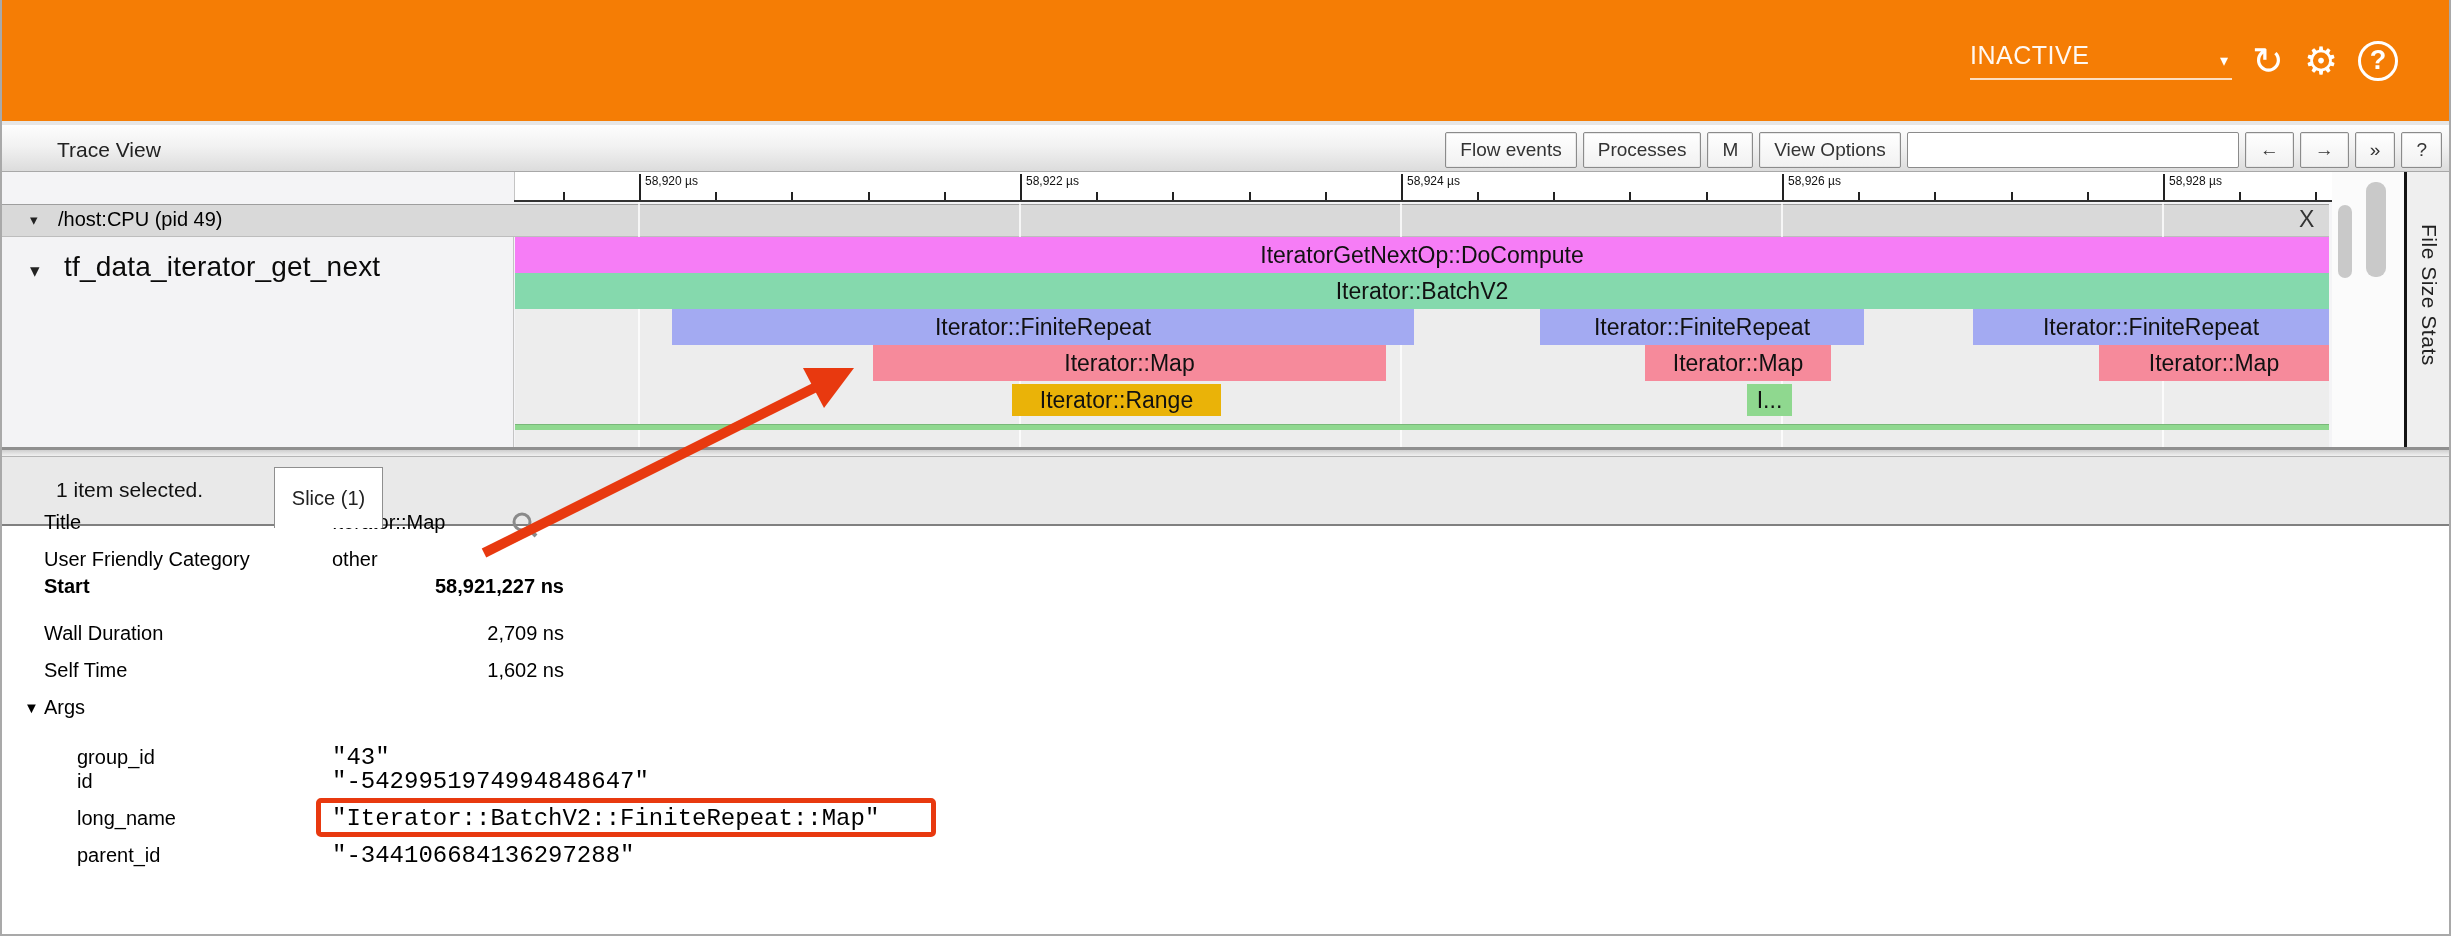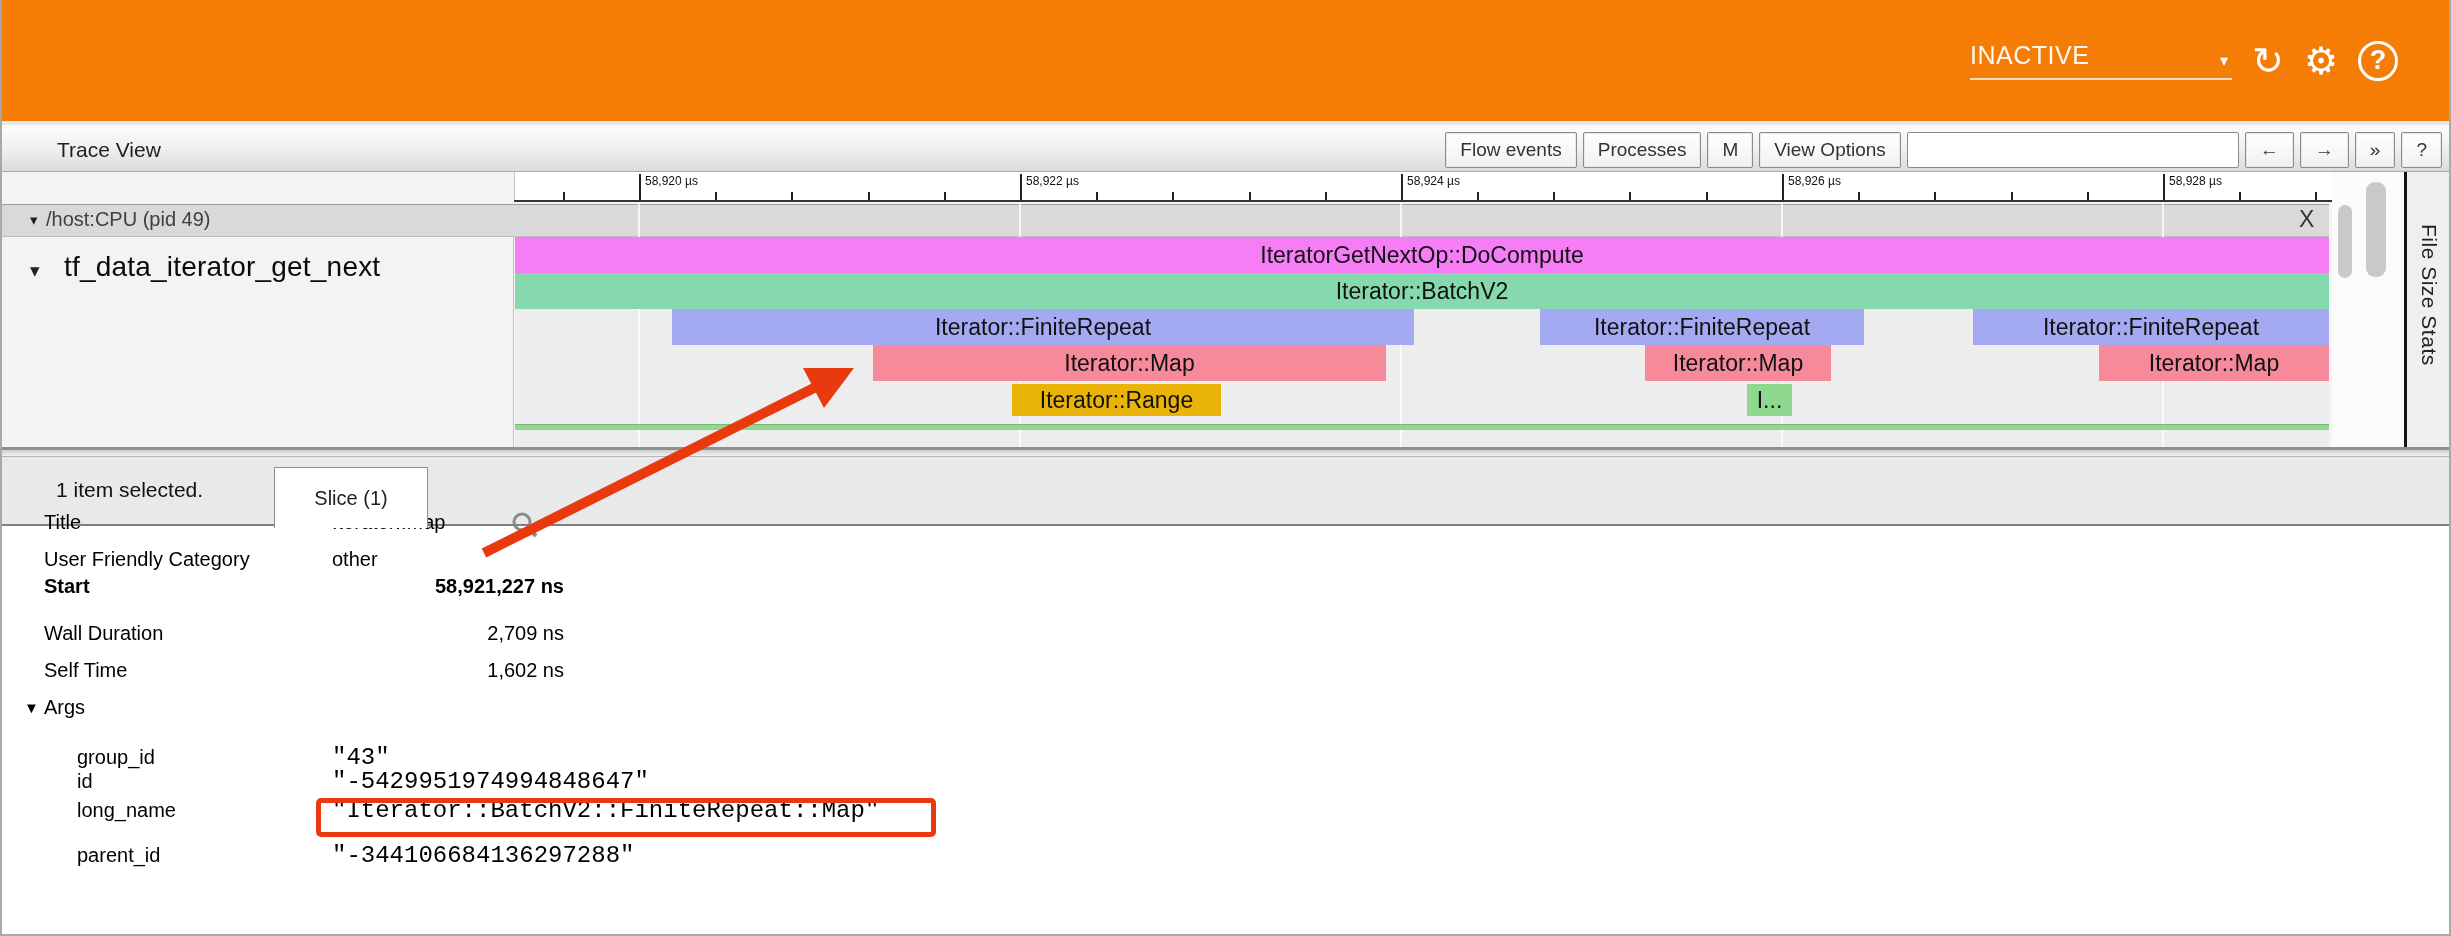--- a/index.html
+++ b/index.html
@@ -36,21 +36,21 @@
   .ruler-left  { position:absolute; left:0; top:0; width:512px; height:30px; background:#f4f4f6; }
   .ruler-main  { position:absolute; left:512px; top:0; width:1818px; height:30px; background:#fff; border-left:1px solid #c4c4c4; }
   .ruler-base  { position:absolute; left:512px; top:28px; width:1818px; height:2px; background:#333; }
   .tick-major  { position:absolute; top:2px; width:2px; height:26px; background:#222; }
   .tick-minor  { position:absolute; top:20px; width:2px; height:8px; background:#222; }
   .tick-label  { position:absolute; top:2px; font-size:12px; color:#111; white-space:nowrap; }
 
   .proc-band { position:absolute; left:0; top:32px; width:2327px; height:33px; background:#d9d9d9;
                border-top:1px solid #9e9e9e; border-bottom:1px solid #bdbdbd; }
   .proc-band .tri { position:absolute; left:28px; top:6px; font-size:15px; color:#222; }
-  .proc-band .lbl { position:absolute; left:44px; top:3px; font-size:20px; color:#404040;text-align:right; }
+  .proc-band .lbl { position:absolute; left:56px; top:3px; font-size:20px; color:#000000;text-align:right; }
   .close-x { position:absolute; left:2297px; top:1px; font-size:23px; color:#333; cursor:pointer; }
 
   .tracks-left { position:absolute; left:0; top:65px; width:512px; height:210px; background:#f3f3f5; border-right:1px solid #c4c4c4; }
   .tracks-left .tri { position:absolute; left:28px; top:22px; font-size:19px; color:#222; }
   .tracks-left .lbl { position:absolute; left:62px; top:14px; font-size:28px; color:#0a0a0a; letter-spacing:0.2px; }
   .tracks-main { position:absolute; left:513px; top:65px; width:1814px; height:210px; background:#ededed; }
 
   .gridline { position:absolute; top:30px; width:2px; height:245px; background:rgba(255,255,255,0.75); }
   .bar { position:absolute; font-size:23px; color:#111; display:flex; align-items:center; justify-content:center;
          overflow:hidden; white-space:nowrap; cursor:pointer; }
@@ -62,21 +62,21 @@
   .fss-text { position:absolute; left:10px; top:52px; writing-mode:vertical-rl; font-size:21px; color:#222; letter-spacing:0.5px; }
 
   
   .splitter { position:absolute; left:0; top:447px; width:2451px; height:10px;
               background:linear-gradient(#cfcfcf,#f1f1f1); border-top:3px solid #8f8f8f; border-bottom:1px solid #b5b5b5; }
 
   
   .details { position:absolute; left:0; top:457px; width:2451px; height:479px; background:#fff; }
   .tabbar { position:absolute; left:0; top:0; width:2451px; height:69px; background:#e9e9e9; border-bottom:2px solid #808080; }
   .sel-count { position:absolute; left:54px; top:21px; font-size:21px; font-weight:normal; color:#111; }
-  .tab { position:absolute; left:272px; top:10px; width:154px; height:61px; background:#fff;
+  .tab { position:absolute; left:272px; top:10px; width:109px; height:61px; background:#fff;
          border:1px solid #8f8f8f; border-bottom:none; display:flex; align-items:center; justify-content:center;
          font-size:20px; color:#222; cursor:pointer; z-index:2; }
   .drows { position:absolute; left:0; top:47px; width:2451px; }
   .drow { position:absolute; left:0; width:1600px; height:37px; }
   .drow .dlabel { position:absolute; left:42px; top:7px; font-size:20px; color:#000; }
   .drow .dlabel.indent { left:75px; }
   .drow .args-tri { position:absolute; left:22px; top:10px; font-size:15px; color:#000; }
   .drow .args-lbl { position:absolute; left:42px; top:7px; font-size:20px; color:#000; }
   .drow .dvalue { position:absolute; left:330px; top:7px; width:232px; font-size:20px; color:#000; }
   .drow .dvalue.right { text-align:right; }
@@ -236,21 +236,21 @@
         </div>
         <div class="drow" style="top: 235px;">
           <span class="dlabel indent">group_id</span>
           <span class="dvalue mono">"43"</span>
         </div>
         <div class="drow" style="top: 259px;">
           <span class="dlabel indent">id</span>
           <span class="dvalue mono">"-5429951974994848647"</span>
         </div>
         <div class="redbox" style="top: 294px;"></div>
-        <div class="drow" style="top: 288px; padding-left: 26px;">
+        <div class="drow" style="top: 296px; padding-left: 26px;">
           <span class="dlabel indent">long_name</span>
           <span class="dvalue mono">"Iterator::BatchV2::FiniteRepeat::Map"</span>
         </div>
         <div class="drow" style="top: 333px;">
           <span class="dlabel indent">parent_id</span>
           <span class="dvalue mono">"-344106684136297288"</span>
         </div>
       </div>
   </div>
 

